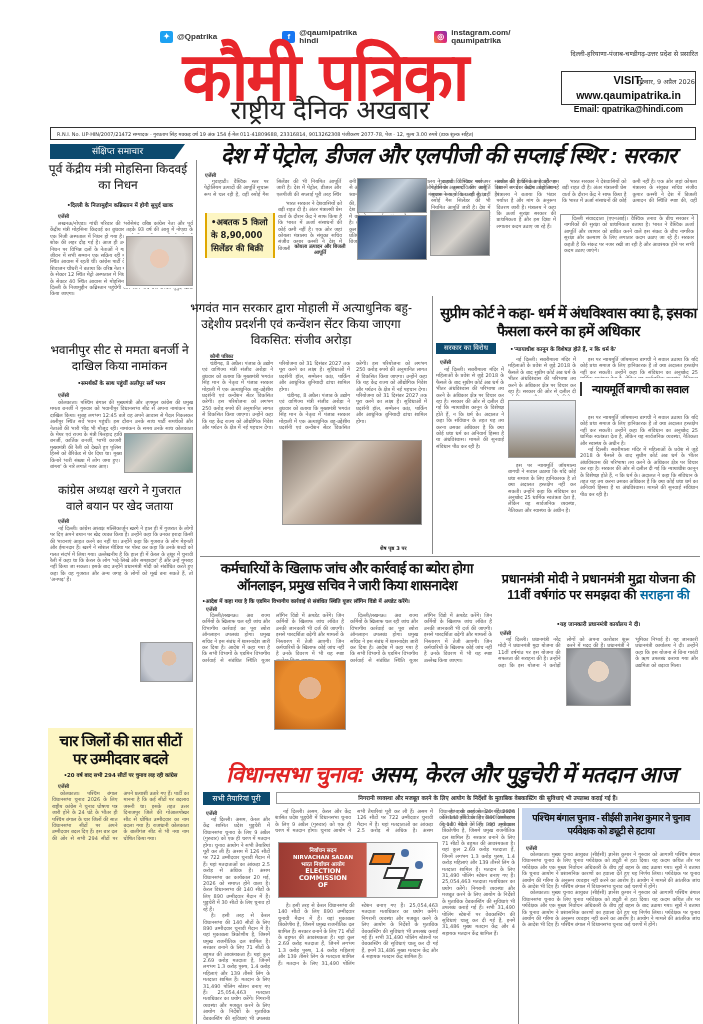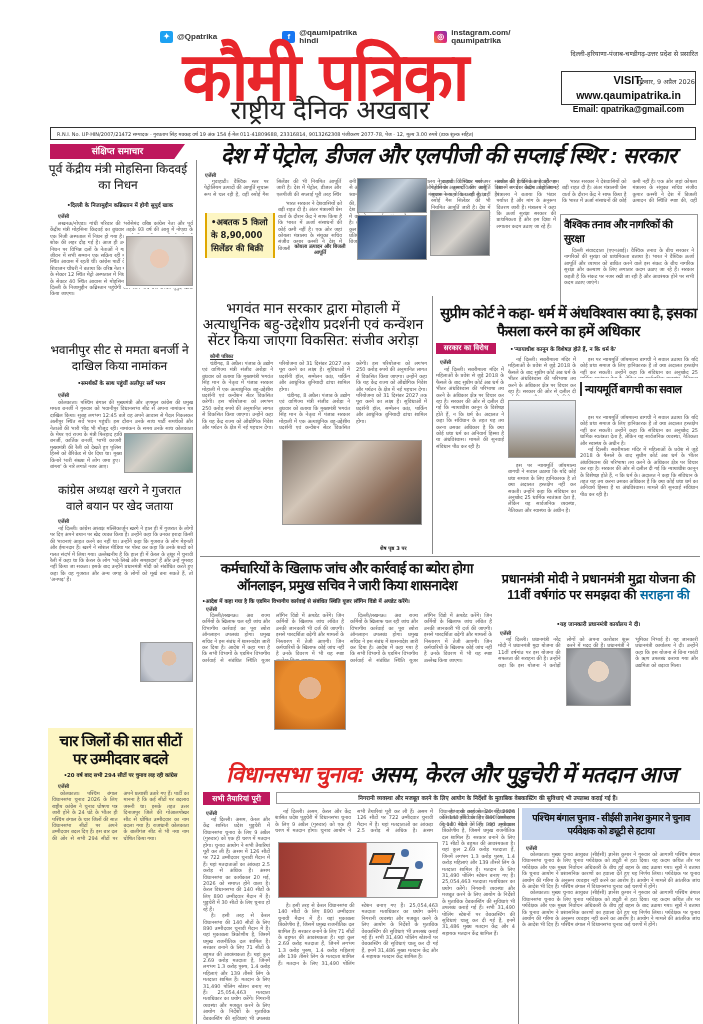--- a/index.html
+++ b/index.html
@@ -6,21 +6,21 @@
   html, body { width: 703px; height: 1024px; background: #ffffff; overflow: hidden; }
   body { font-family: "DejaVu Sans", sans-serif; color: #222; position: relative; }
   .abs { position: absolute; }
   .txt { font-size: 5px; line-height: 6.4px; color: #555; text-align: justify; overflow: hidden; }
   .txt p { text-indent: 8px; }
   .dateline { font-weight: bold; color: #333; font-size: 5px; }
   .hl { font-family: Liberation Sans, sans-serif; color: #111; text-align: center; font-weight: bold; }
   .hl-cond { font-family: "Liberation Sans", sans-serif; font-weight: bold; color: #111; text-align: center; letter-spacing: -0.5px; }
   .sub { font-size: 6.5px; font-weight: bold; color: #222; text-align: center; }
   .photo { background: linear-gradient(135deg, #b9b3a8, #7f7a73); border: 1px solid #999; }
-  .red-tag { background: #be185d; color: #fff; font-weight: bold; text-align: center; }
+  .red-tag { background: #0c4a6e; color: #fff; font-weight: normal; text-align: center; }
   .rule-v { position: absolute; width: 1px; background: #888; }
   .rule-h { position: absolute; height: 1px; background: #888; }
   
   .social { display: flex; align-items: center; gap: 4px; font-family: "Liberation Sans", sans-serif; font-size: 8px; font-weight: bold; color: #333; line-height: 8px; }
   .soc-ico { width: 13px; height: 12px; border-radius: 2px; color: #fff; font-size: 8px; display: flex; align-items: center; justify-content: center; font-weight: bold; }
   .masthead { font-family: "DejaVu Sans", sans-serif; color: #e8262b; font-weight: 900; font-size: 64px; letter-spacing: -2px; line-height: 64px; transform: scaleY(1.05); }
   .tagline { font-family: "DejaVu Serif", serif; font-size: 26px; color: #222; line-height: 28px; }
   .visit-box { border: 1.5px solid #333; text-align: center; font-family: "Liberation Sans", sans-serif; color: #111; }
   .rni-bar { border: 1.5px solid #333; font-size: 5px; color: #333; display: flex; align-items: center; padding-left: 6px; white-space: nowrap; overflow: hidden; }
 </style>
@@ -44,21 +44,21 @@
 
 <div class="abs masthead" style="left:160px; top:45px; width:330px; text-align:center;">कौमी पत्रिका</div>
 <div class="abs tagline" style="left:185px; top:96px; width:290px; text-align:center;">राष्ट्रीय दैनिक अखबार</div>
 
 <div class="abs" style="left:468px; top:49px; width:230px; font-size:6.5px; color:#333; text-align:right;">दिल्ली-हरियाणा-पंजाब-चण्डीगढ़-उत्तर प्रदेश से प्रसारित</div>
 <div class="abs" style="left:560px; top:61px; width:135px; font-size:6.5px; color:#333; text-align:right;margin-top:16px;">गुरुवार, 9 अप्रैल 2026</div>
 
 <div class="abs visit-box" style="left:561px; top:71px; width:135px; height:34px;">
   <div style="font-size:11px; font-weight:bold; line-height:13px; margin-top:2px;">VISIT:</div>
   <div style="font-size:10.5px; line-height:16px; font-weight:bold;">www.qaumipatrika.in</div>
-  <div style="font-size:8.5px; line-height:12px; font-weight:bold;">Email: qpatrika@gmail.com</div>
+  <div style="font-size:8.5px; line-height:12px; font-weight:bold;">Email: qpatrika@hindi.com</div>
 </div>
 
 <div class="abs rni-bar" style="left:50px; top:127px; width:646px; height:13px;">
   <span>R.N.I. No. UP-HIN/2007/21472  सम्पादक - गुरप्रताप सिंह मक्कड़  वर्ष 19 अंक 154  ई-मेल  011-41809688, 23316814, 9013262308  पंजीकरण 2077-78, पेज - 12, मूल्य 3.00 रुपये (डाक शुल्क सहित)</span>
 </div>
 
 <div class="abs red-tag" style="left:50px; top:144px; width:135px; height:15px; font-size:9px; line-height:15px; clip-path:polygon(0 0,100% 0,92% 100%,0 100%);">
   <span>संक्षिप्त समाचार</span>
 </div>
 
@@ -112,30 +112,29 @@
 </div>
 <div class="abs dateline" style="left:290px; top:243px; width:60px; background:#fff; text-align:center; font-size:5px;">कोयला उत्पादन और बिजली आपूर्ति</div>
 <div class="abs photo" style="left:357px; top:178px; width:70px; height:35px; background:linear-gradient(135deg,#556b82 0%,#c6d1dc 50%,#3d4e60 100%);"></div>
 <div class="abs photo" style="left:357px; top:215px; width:70px; height:45px; background:linear-gradient(135deg,#2e4c78 0%,#6d89b0 50%,#233a5c 100%);"></div>
 <div class="abs txt" style="left:431px; top:178px; width:125px; height:108px; column-count:2; column-gap:6px;">
   <p>गुवाहाटी। वैश्विक स्तर पर पेट्रोलियम उत्पादों की आपूर्ति सुचारू रूप से चल रही है, वहीं रसोई गैस सिलेंडर की भी नियमित आपूर्ति जारी है। देश में पेट्रोल, डीजल और एलपीजी की सप्लाई पूरी तरह स्थिर बनी हुई है। सरकार ने उपभोक्ताओं से अपील की है कि वे अफवाहों पर ध्यान न दें। केंद्रीय पेट्रोलियम मंत्रालय ने बताया कि भंडार पर्याप्त है और मांग के अनुरूप वितरण जारी है। मंत्रालय ने कहा कि ऊर्जा सुरक्षा सरकार की प्राथमिकता है और इस दिशा में लगातार कदम उठाए जा रहे हैं।</p>
 </div>
 <div class="abs photo" style="left:430px; top:210px; width:60px; height:46px; background:linear-gradient(135deg,#8a8f94 0%,#d6d2cc 50%,#5e6369 100%);"></div>
 
 <div class="abs" style="left:560px; top:214px; width:138px; height:96px; border:1px solid #999;">
-  <div class="hl-cond" style="font-size:10.5px; line-height:14px; text-align:left; padding:2px 3px;">वैश्विक तनाव और नागरिकों की सुरक्षा</div>
   <div class="txt" style="padding:0 3px; height:75px;">
     <p>दिल्ली संवाददाता (एएनआई)। वैश्विक तनाव के बीच सरकार ने नागरिकों की सुरक्षा को प्राथमिकता बताया है। भारत ने वैश्विक ऊर्जा आपूर्ति और व्यापार को बाधित करने वाले इस संकट के बीच नागरिक सुरक्षा और कल्याण के लिए लगातार कदम उठाए जा रहे हैं। सरकार कहती है कि संकट पर नजर रखी जा रही है और आवश्यक होने पर सभी कदम उठाए जाएंगे।</p>
   </div>
 </div>
 <div class="abs txt" style="left:562px; top:178px; width:135px; height:32px; column-count:2; column-gap:6px;">
   <p>भारत सरकार ने देशवासियों को बड़ी राहत दी है। अंतर मंत्रालयी प्रेस वार्ता के दौरान केंद्र ने साफ किया है कि भारत में ऊर्जा संसाधनों की कोई कमी नहीं है। एक ओर जहां कोयला मंत्रालय के संयुक्त सचिव संजीव कुमार कस्सी ने देश में बिजली उत्पादन की स्थिति स्पष्ट की, वहीं उन्होंने आश्वस्त किया कि देश की खदानों और बिजली संयंत्रों में कोयले का पर्याप्त भंडार मौजूद है। कोयले की आपूर्ति पर देश की कुल उत्पादन क्षमता का लगभग 70 प्रतिशत हिस्सा कोयला आधारित बिजली से पूरा होता है।</p>
 </div>
 
-<div class="abs hl" style="left:198px; top:300px; width:230px; font-size:14px; line-height:16px; font-weight:normal;">भगवंत मान सरकार द्वारा मोहाली में अत्याधुनिक बहु-उद्देशीय प्रदर्शनी एवं कन्वेंशन सेंटर किया जाएगा विकसित: संजीव अरोड़ा</div>
+<div class="abs hl" style="left:186px; top:300px; width:230px; font-size:12px; line-height:16px; font-weight:normal;">भगवंत मान सरकार द्वारा मोहाली में अत्याधुनिक बहु-उद्देशीय प्रदर्शनी एवं कन्वेंशन सेंटर किया जाएगा विकसित: संजीव अरोड़ा</div>
 <div class="abs dateline" style="left:210px; top:353px; text-decoration:underline;">कौमी पत्रिका</div>
 <div class="abs txt" style="left:202px; top:360px; width:225px; height:190px; column-count:3; column-gap:6px;">
   <p>चंडीगढ़, 8 अप्रैल। पंजाब के उद्योग एवं वाणिज्य मंत्री संजीव अरोड़ा ने बुधवार को बताया कि मुख्यमंत्री भगवंत सिंह मान के नेतृत्व में पंजाब सरकार मोहाली में एक अत्याधुनिक बहु-उद्देशीय प्रदर्शनी एवं कन्वेंशन सेंटर विकसित करेगी। इस परियोजना को लगभग 250 करोड़ रुपये की अनुमानित लागत से विकसित किया जाएगा। उन्होंने कहा कि यह केंद्र राज्य को औद्योगिक निवेश और पर्यटन के क्षेत्र में नई पहचान देगा। परियोजना को 31 दिसंबर 2027 तक पूरा करने का लक्ष्य है। सुविधाओं में प्रदर्शनी हॉल, सम्मेलन कक्ष, पार्किंग और आधुनिक बुनियादी ढांचा शामिल होगा।</p>
   <p>चंडीगढ़, 8 अप्रैल। पंजाब के उद्योग एवं वाणिज्य मंत्री संजीव अरोड़ा ने बुधवार को बताया कि मुख्यमंत्री भगवंत सिंह मान के नेतृत्व में पंजाब सरकार मोहाली में एक अत्याधुनिक बहु-उद्देशीय प्रदर्शनी एवं कन्वेंशन सेंटर विकसित करेगी। इस परियोजना को लगभग 250 करोड़ रुपये की अनुमानित लागत से विकसित किया जाएगा। उन्होंने कहा कि यह केंद्र राज्य को औद्योगिक निवेश और पर्यटन के क्षेत्र में नई पहचान देगा। परियोजना को 31 दिसंबर 2027 तक पूरा करने का लक्ष्य है। सुविधाओं में प्रदर्शनी हॉल, सम्मेलन कक्ष, पार्किंग और आधुनिक बुनियादी ढांचा शामिल होगा।</p>
 </div>
 <div class="abs photo" style="left:282px; top:440px; width:140px; height:85px; background:linear-gradient(135deg,#7a6f66 0%,#d3c6b8 35%,#8d6f5c 70%,#4f4a46 100%);"></div>
 <div class="abs" style="left:380px; top:544px; font-size:5.2px; font-weight:bold; color:#222;">शेष पृष्ठ 3 पर</div>
 
 <div class="rule-v" style="left:432px; top:296px; height:258px;"></div>
 
@@ -151,21 +150,21 @@
 <div class="abs txt" style="left:508px; top:356px; width:68px; height:40px;">
   <p>नई दिल्ली। सबरीमाला मंदिर में महिलाओं के प्रवेश से जुड़े 2018 के फैसले के बाद सुप्रीम कोर्ट अब धर्म के भीतर अंधविश्वास की परिभाषा तय करने के अधिकार क्षेत्र पर विचार कर रहा है। सरकार की ओर से दलील दी गई कि न्यायाधीश कानून के विशेषज्ञ होते हैं, न कि धर्म के। अदालत ने कहा कि संविधान के तहत यह तय करना उसका अधिकार है कि क्या कोई प्रथा धर्म का अनिवार्य हिस्सा है या अंधविश्वास। मामले की सुनवाई संविधान पीठ कर रही है।</p>
 </div>
 <div class="abs photo" style="left:508px; top:400px; width:68px; height:58px; background:linear-gradient(180deg,#e9ecef 0%,#c8cbd0 40%,#8b7f6e 100%);"></div>
 <div class="abs txt" style="left:508px; top:462px; width:68px; height:85px;">
   <p>इस पर न्यायमूर्ति जॉयमाल्य बागची ने सवाल उठाया कि यदि कोई प्रथा समाज के लिए हानिकारक है तो क्या अदालत हस्तक्षेप नहीं कर सकती। उन्होंने कहा कि संविधान का अनुच्छेद 25 धार्मिक स्वतंत्रता देता है, लेकिन यह सार्वजनिक व्यवस्था, नैतिकता और स्वास्थ्य के अधीन है।</p>
 </div>
 <div class="abs txt" style="left:580px; top:356px; width:118px; height:22px;">
   <p>इस पर न्यायमूर्ति जॉयमाल्य बागची ने सवाल उठाया कि यदि कोई प्रथा समाज के लिए हानिकारक है तो क्या अदालत हस्तक्षेप नहीं कर सकती। उन्होंने कहा कि संविधान का अनुच्छेद 25 धार्मिक स्वतंत्रता देता है, लेकिन यह सार्वजनिक व्यवस्था, नैतिकता और स्वास्थ्य के अधीन है।</p>
 </div>
-<div class="abs hl-cond" style="left:580px; top:382px; width:115px; font-size:11px; line-height:14px; text-align:left; border-left:2px solid #333; padding-left:3px;">न्यायमूर्ति बागची का सवाल</div>
+<div class="abs hl-cond" style="left:580px; top:382px; width:115px; font-size:11px; line-height:14px; text-align:left; border-left:2px solid #333; padding-left:10px;">न्यायमूर्ति बागची का सवाल</div>
 <div class="abs txt" style="left:580px; top:414px; width:118px; height:132px;">
   <p>इस पर न्यायमूर्ति जॉयमाल्य बागची ने सवाल उठाया कि यदि कोई प्रथा समाज के लिए हानिकारक है तो क्या अदालत हस्तक्षेप नहीं कर सकती। उन्होंने कहा कि संविधान का अनुच्छेद 25 धार्मिक स्वतंत्रता देता है, लेकिन यह सार्वजनिक व्यवस्था, नैतिकता और स्वास्थ्य के अधीन है।</p>
   <p>नई दिल्ली। सबरीमाला मंदिर में महिलाओं के प्रवेश से जुड़े 2018 के फैसले के बाद सुप्रीम कोर्ट अब धर्म के भीतर अंधविश्वास की परिभाषा तय करने के अधिकार क्षेत्र पर विचार कर रहा है। सरकार की ओर से दलील दी गई कि न्यायाधीश कानून के विशेषज्ञ होते हैं, न कि धर्म के। अदालत ने कहा कि संविधान के तहत यह तय करना उसका अधिकार है कि क्या कोई प्रथा धर्म का अनिवार्य हिस्सा है या अंधविश्वास। मामले की सुनवाई संविधान पीठ कर रही है।</p>
 </div>
 
 <div class="rule-h" style="left:200px; top:556px; width:500px;"></div>
 
 <div class="abs hl-cond" style="left:202px; top:560px; width:290px; font-size:13.5px; line-height:17px;">कर्मचारियों के खिलाफ जांच और कार्रवाई का ब्योरा होगा ऑनलाइन, प्रमुख सचिव ने जारी किया शासनादेश</div>
 <div class="abs sub" style="left:202px; top:597px; width:290px; font-size:5.4px; text-align:left;">•आदेश में कहा गया है कि एडमिन विभागीय कार्रवाई से संबंधित स्थिति यूजर लॉगिन विंडो में अपडेट करेंगे।</div>
 <div class="abs dateline" style="left:206px; top:606px;">एजेंसी</div>
@@ -199,20 +198,27 @@
 <div class="abs dateline" style="left:206px; top:810px;">एजेंसी</div>
 <div class="abs txt" style="left:203px; top:816px; width:67px; height:205px;">
   <p>नई दिल्ली। असम, केरल और केंद्र शासित प्रदेश पुडुचेरी में विधानसभा चुनाव के लिए 9 अप्रैल (गुरुवार) को एक ही चरण में मतदान होगा। चुनाव आयोग ने सभी तैयारियां पूरी कर ली हैं। असम में 126 सीटों पर 722 उम्मीदवार चुनावी मैदान में हैं। यहां मतदाताओं का आंकड़ा 2.5 करोड़ से अधिक है। असम विधानसभा का कार्यकाल 20 मई, 2026 को समाप्त होने वाला है। केरल विधानसभा की 140 सीटों के लिए 890 उम्मीदवार मैदान में हैं। पुडुचेरी में 30 सीटों के लिए चुनाव हो रहे हैं।</p>
   <p>है। इसी तरह से केरल विधानसभा की 140 सीटों के लिए 890 उम्मीदवार चुनावी मैदान में हैं। यहां मुकाबला त्रिकोणीय है, जिसमें प्रमुख राजनीतिक दल शामिल हैं। सरकार बनाने के लिए 71 सीटों के बहुमत की आवश्यकता है। यहां कुल 2.69 करोड़ मतदाता हैं, जिनमें लगभग 1.3 करोड़ पुरुष, 1.4 करोड़ महिलाएं और 139 तीसरे लिंग के मतदाता शामिल हैं। मतदान के लिए 31,490 पोलिंग स्टेशन बनाए गए हैं। 25,054,463 मतदाता मताधिकार का प्रयोग करेंगे। निगरानी व्यवस्था और मजबूत करने के लिए आयोग के निर्देशों के मुताबिक वेबकास्टिंग की सुविधाएं भी उपलब्ध कराई गई हैं। सभी 31,490 पोलिंग स्टेशनों पर वेबकास्टिंग की सुविधाएं चालू कर दी गई हैं, इनमें 31,486 मुख्य मतदान केंद्र और 4 सहायक मतदान केंद्र शामिल हैं।</p>
 </div>
 <div class="abs txt" style="left:275px; top:808px; width:240px; height:30px; column-count:3; column-gap:6px;">
   <p>नई दिल्ली। असम, केरल और केंद्र शासित प्रदेश पुडुचेरी में विधानसभा चुनाव के लिए 9 अप्रैल (गुरुवार) को एक ही चरण में मतदान होगा। चुनाव आयोग ने सभी तैयारियां पूरी कर ली हैं। असम में 126 सीटों पर 722 उम्मीदवार चुनावी मैदान में हैं। यहां मतदाताओं का आंकड़ा 2.5 करोड़ से अधिक है। असम विधानसभा का कार्यकाल 20 मई, 2026 को समाप्त होने वाला है। केरल विधानसभा की 140 सीटों के लिए 890 उम्मीदवार मैदान में हैं। पुडुचेरी में 30 सीटों के लिए चुनाव हो रहे हैं।</p>
 </div>
 
 <div class="abs" style="left:278px; top:842px; width:160px; height:56px; background:linear-gradient(90deg,#9c3b33 0%,#c55a4a 55%,#f2f2f2 56%,#ffffff 100%); border:1px solid #999; overflow:hidden;">
+  <div style="position:absolute; left:4px; top:4px; width:80px; color:#fff; font-size:5.5px; line-height:7px; font-weight:bold; text-align:center;">
+    <div>निर्वाचन सदन</div>
+    <div>NIRVACHAN SADAN</div>
+    <div>भारत निर्वाचन आयोग</div>
+    <div style="font-size:6.5px;">ELECTION COMMISSION</div>
+    <div style="font-size:6.5px;">OF</div>
+  </div>
   <div style="position:absolute; left:92px; top:6px; width:60px; height:44px;">
     <div style="position:absolute; left:0; top:4px; width:22px; height:12px; background:#f07d1a; transform:skewX(-20deg); border:2px solid #333;"></div>
     <div style="position:absolute; left:14px; top:18px; width:22px; height:12px; background:#fff; transform:skewX(-20deg); border:2px solid #333;"></div>
     <div style="position:absolute; left:28px; top:30px; width:22px; height:10px; background:#1e8c3a; transform:skewX(-20deg); border:2px solid #333;"></div>
     <div style="position:absolute; left:30px; top:0; width:8px; height:8px; border-radius:50%; background:#4a6fa5;"></div>
     <div style="position:absolute; left:44px; top:12px; width:8px; height:8px; border-radius:50%; background:#4a6fa5;"></div>
   </div>
 </div>
 <div class="abs txt" style="left:278px; top:902px; width:160px; height:120px; column-count:2; column-gap:7px;">
   <p>है। इसी तरह से केरल विधानसभा की 140 सीटों के लिए 890 उम्मीदवार चुनावी मैदान में हैं। यहां मुकाबला त्रिकोणीय है, जिसमें प्रमुख राजनीतिक दल शामिल हैं। सरकार बनाने के लिए 71 सीटों के बहुमत की आवश्यकता है। यहां कुल 2.69 करोड़ मतदाता हैं, जिनमें लगभग 1.3 करोड़ पुरुष, 1.4 करोड़ महिलाएं और 139 तीसरे लिंग के मतदाता शामिल हैं। मतदान के लिए 31,490 पोलिंग स्टेशन बनाए गए हैं। 25,054,463 मतदाता मताधिकार का प्रयोग करेंगे। निगरानी व्यवस्था और मजबूत करने के लिए आयोग के निर्देशों के मुताबिक वेबकास्टिंग की सुविधाएं भी उपलब्ध कराई गई हैं। सभी 31,490 पोलिंग स्टेशनों पर वेबकास्टिंग की सुविधाएं चालू कर दी गई हैं, इनमें 31,486 मुख्य मतदान केंद्र और 4 सहायक मतदान केंद्र शामिल हैं।</p>

